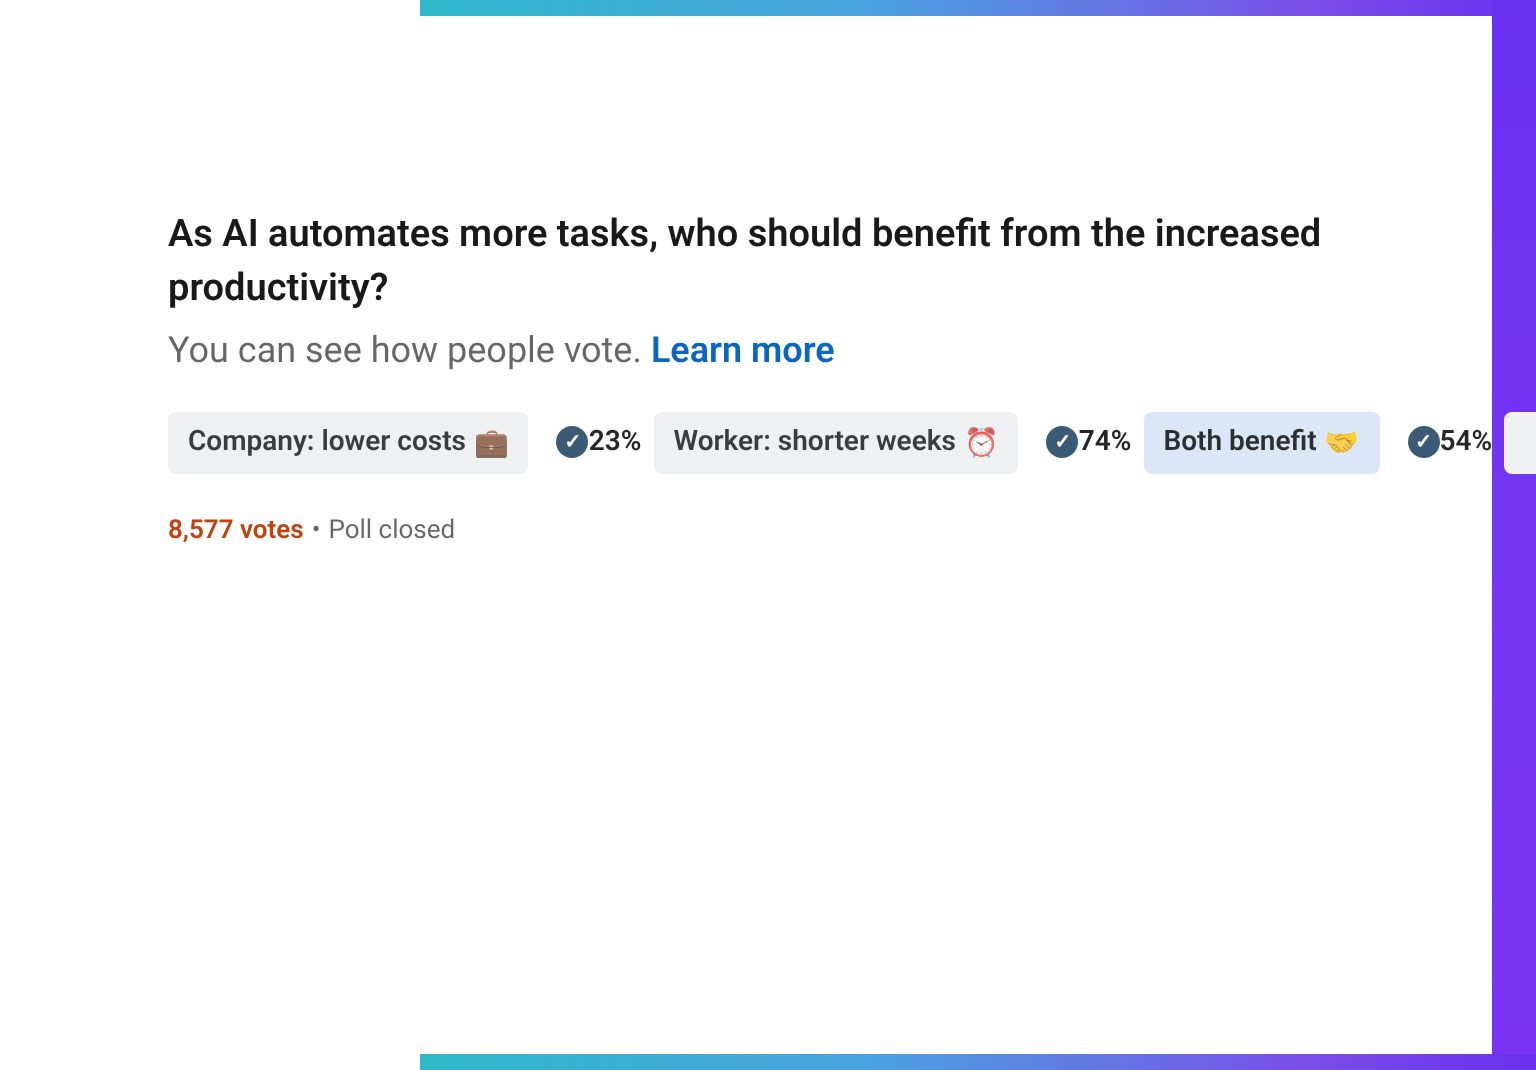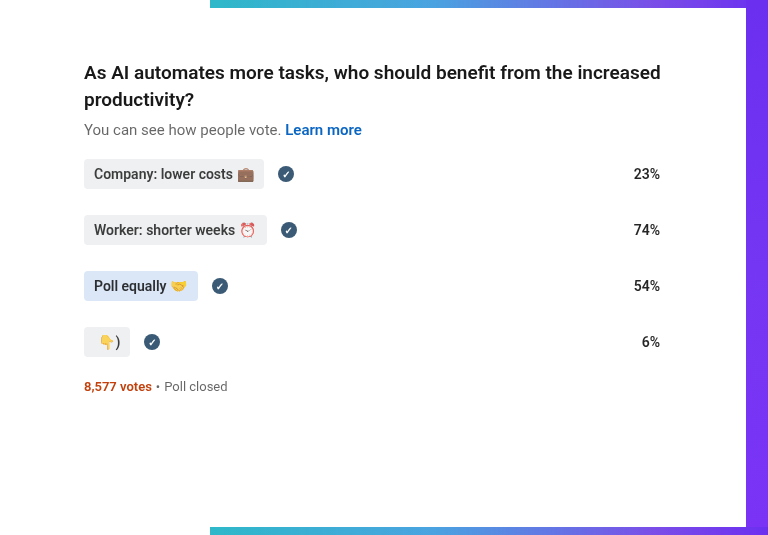--- a/index.html
+++ b/index.html
@@ -27,41 +27,41 @@
     }
     .gradient-bottom {
       position: absolute;
       bottom: 0; left: 210px; right: 0; height: 8px;
       background: linear-gradient(90deg, #2eb8c9 0%, #4aa3e0 40%, #7a4de8 80%, #6b2ff0 100%);
     }
     .card {
       position: absolute;
       top: 8px; left: 0; right: 22px; bottom: 8px;
       background: #fff;
-      padding: 52px 80px 0 84px;
+      padding: 96px 80px 0 84px;
     }
     .poll-question {
       font-size: 19px;
       font-weight: 600;
       color: rgba(0,0,0,0.9);
       line-height: 1.4;
       margin-bottom: 8px;
     }
     .poll-sub {
-      font-size: 15px;
+      font-size: 18px;
       color: rgba(0,0,0,0.6);
       margin-bottom: 18px;
     }
     .poll-sub a {
       color: #0a66c2;
       font-weight: 600;
       text-decoration: none;
       cursor: pointer;
     }
-    .poll-options { display: flex; flex-direction: column; gap: 22px; }
+    .poll-options { display: flex; flex-direction: row; gap: 0; }
     .poll-row {
       display: flex; align-items: center; justify-content: space-between;
       min-height: 34px;
     }
     .poll-bar-wrap {
       display: flex; align-items: center; gap: 8px;
       flex: 1;
     }
     .poll-bar {
       display: inline-flex; align-items: center;
@@ -128,21 +128,21 @@
             <span class="emoji">⏰</span>
         </span>
         <span class="check-badge">✓</span>
       </div>
       <span class="poll-pct">74%</span>
     </div>
 
     <div class="poll-row">
       <div class="poll-bar-wrap">
         <span class="poll-bar selected">
-          <span>Poll equally </span>
+          <span>Both benefit </span>
             <span class="emoji">🤝</span>
         </span>
         <span class="check-badge">✓</span>
       </div>
       <span class="poll-pct">54%</span>
     </div>
 
     <div class="poll-row">
       <div class="poll-bar-wrap">
         <span class="poll-bar">

